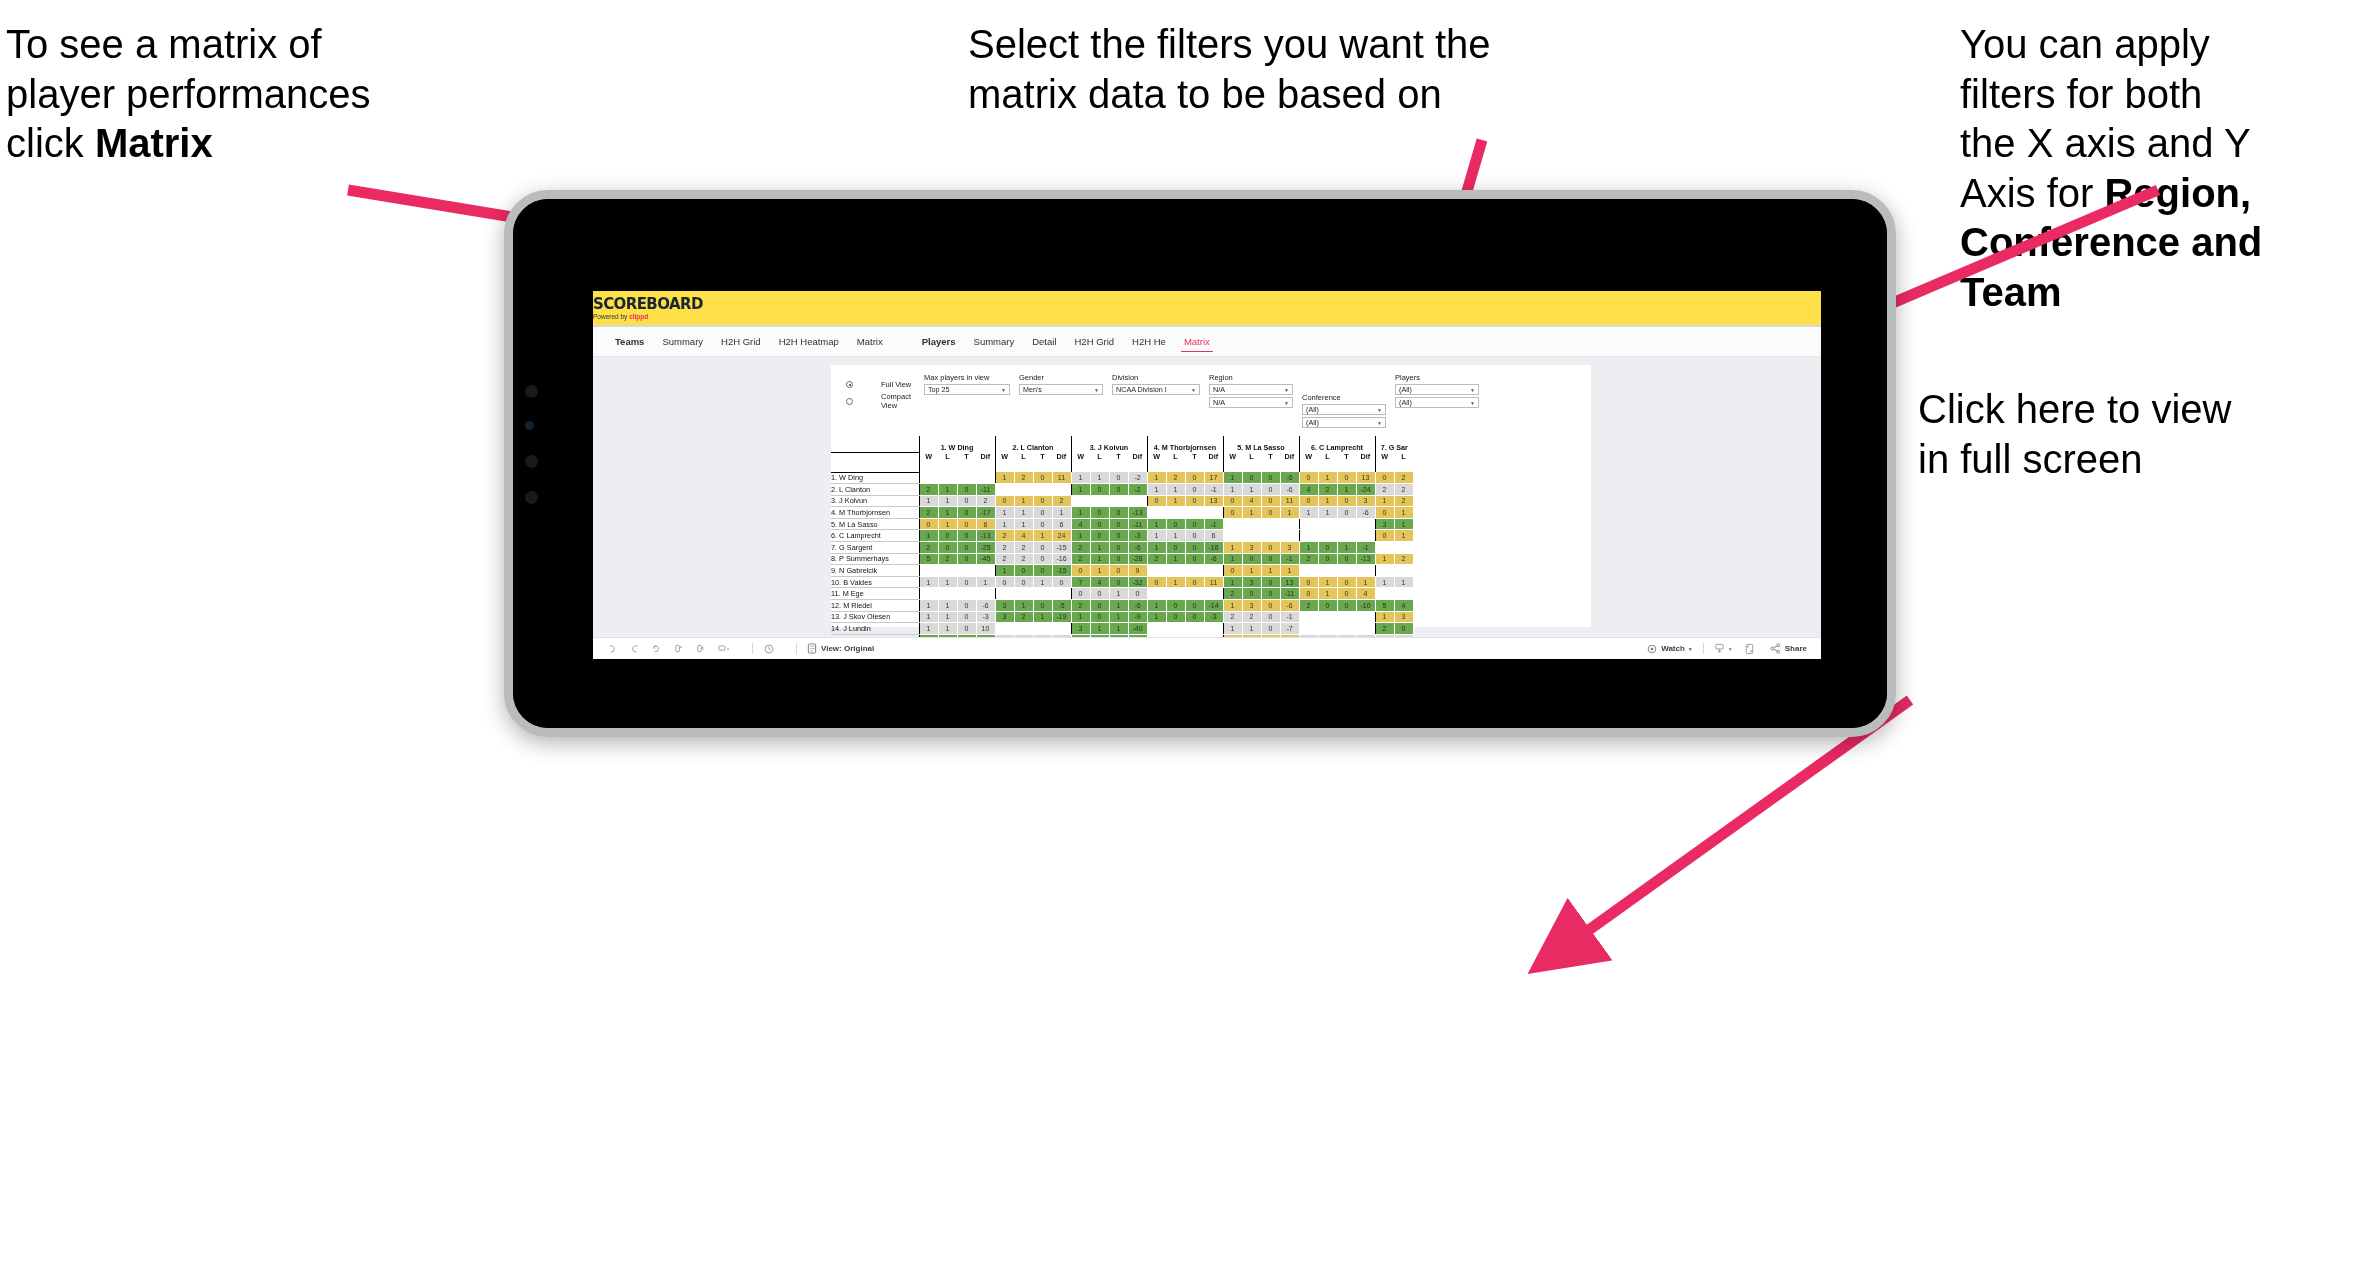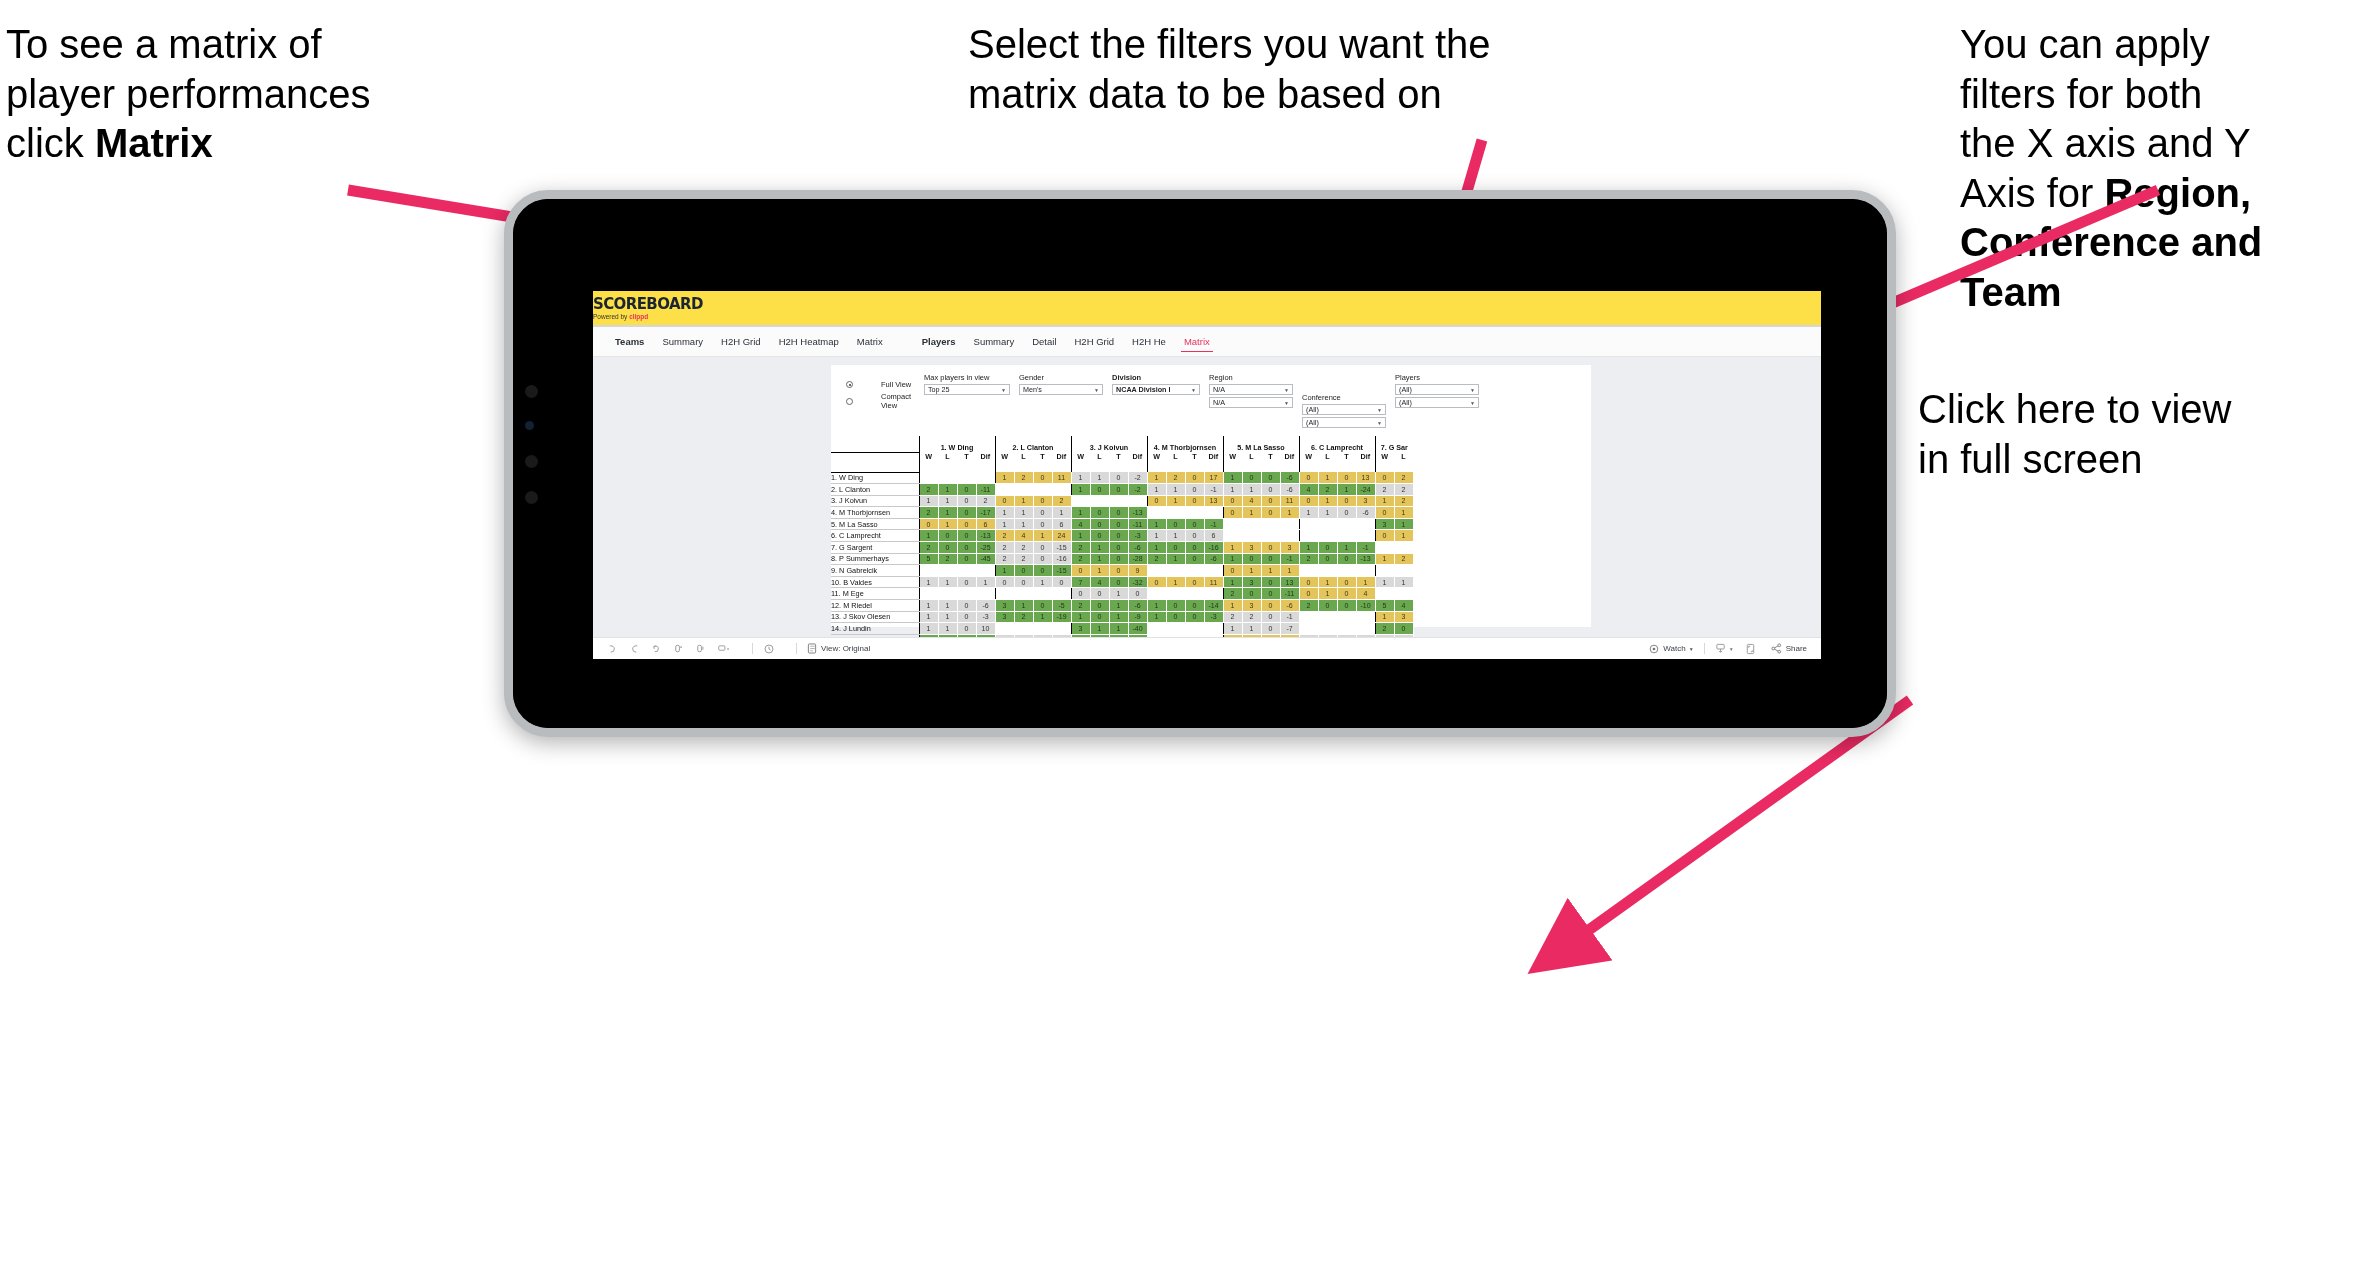--- a/index.html
+++ b/index.html
@@ -125,21 +125,21 @@
     width:7px; height:7px; border:1px solid #666; border-radius:50%;
     margin-right:4px; position:relative; background:#fff; flex:none;
   }
   .radio.on::after {
     content:""; position:absolute; left:1.5px; top:1.5px;
     width:2.8px; height:2.8px; border-radius:50%; background:#333;
   }
   .fgroup { margin-right:9px; }
   .fgroup.wide  { width:86px; }
   .fgroup.gen   { width:84px; }
-  .fgroup.div   { width:88px;font-weight:bold; }
+  .fgroup.div   { width:88px; }
   .fgroup.reg   { width:84px; }
   .fgroup.conf  { width:84px;margin-top:20px; }
   .fgroup.play  { width:84px; }
   .flabel { font-size:7.5px; color:#222; margin-bottom:2px; white-space:nowrap; }
   .fsel {
     height:11px; border:1px solid #b9bdc3; background:#fff;
     display:flex; align-items:center; justify-content:space-between;
     font-size:7.2px; color:#222; padding:0 3px; margin-bottom:2px;gap:20px;
   }
   .fsel .cap { overflow:hidden; white-space:nowrap; }
@@ -177,21 +177,21 @@
   .c-y  { background:#e4c55c; color:#403714; }
   .c-n  { background:#d9d9d9; color:#333; }
   .c-e  { background:#fff; }
   .cell.c-g, .cell.c-y, .cell.c-n { border-right:1px solid #ffffff; }
 
   
   .bottombar {
     position:absolute; left:0; right:0; bottom:0; height:22px;
     background:#fff; border-top:1px solid #e0e2e5;
     display:flex; align-items:center; padding:0 14px;
-    font-size:8px; color:#5a5f66;
+    font-size:8px; color:#5a5f66;font-weight:bold;
   }
   .tb-ico { margin-right:11px; opacity:.78; display:flex; align-items:center; }
   .tb-div { width:1px; height:11px; background:#d6d8db; margin:0 10px; }
   .tb-txt { display:flex; align-items:center; font-size:8px; color:#3c4147; }
   .tb-txt svg { margin-right:4px; }
   .tb-spacer { flex:1; }
   .tb-right { display:flex; align-items:center; }
   .tb-right .tb-txt { margin-left:4px; }
 </style>
 </head>

